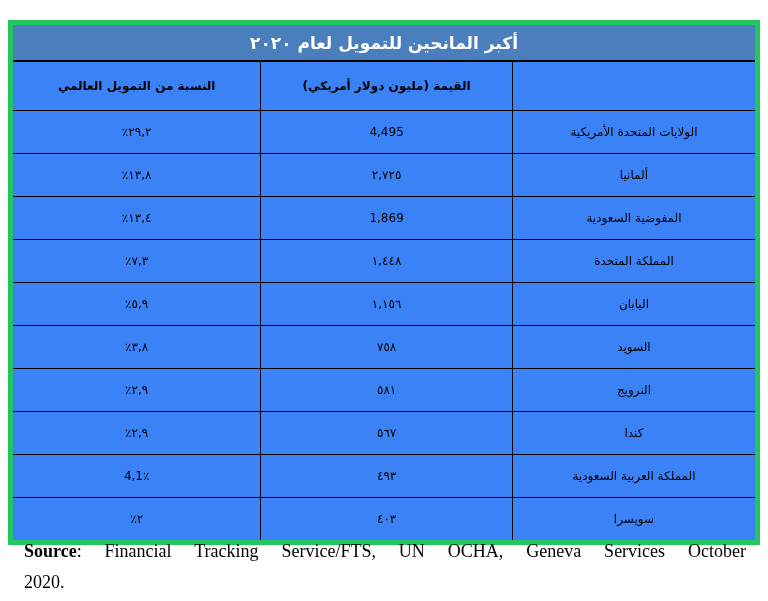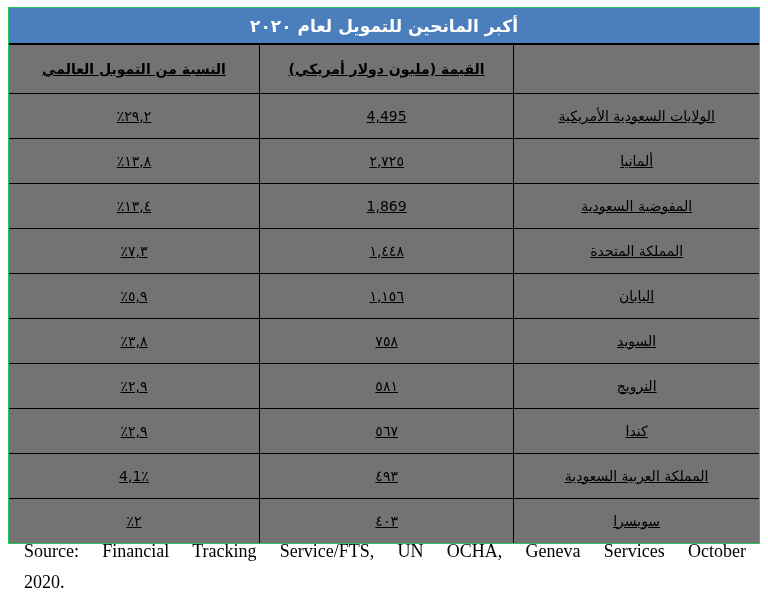--- a/index.html
+++ b/index.html
@@ -4,24 +4,24 @@
 <style>
   * { box-sizing: border-box; margin: 0; padding: 0; }
   html, body {
     width: 768px; height: 601px;
     background: #ffffff;
     font-family: "DejaVu Sans", sans-serif;
     overflow: hidden;
   }
   .table-frame {
     position: absolute;
-    left: 8px; top: 7px;
+    left: 8px; top: 20px;
     width: 752px;
-    border: 1px solid #22c55e;
-    background: #737373;
+    border: 5px solid #22c55e;
+    background: #3b82f6;
   }
   .title-bar {
     height: 37px;
     background: #4a7ebc;
     border-bottom: 2px solid #000000;
     display: flex;
     align-items: center;
     justify-content: center;
   }
   .title-bar .title-text {
@@ -35,22 +35,21 @@
     border-collapse: collapse;
     table-layout: fixed;
     direction: rtl;
   }
   table.donors th, table.donors td {
     border: 1.5px solid #000000;
     text-align: center;
     vertical-align: middle;
     padding: 14px 6px;
     color: #000000;
-    font-size: 14px;
-    text-decoration: underline;
+    font-size: 12px;
   }
   
   table.donors tr > *:first-child { border-right: none; }
   table.donors tr > *:last-child  { border-left: none; }
   table.donors thead th { border-top: none; }
   table.donors tbody tr:last-child > td { border-bottom: none; }
 
   table.donors thead th {
     height: 48px;
     font-weight: 700;
@@ -62,21 +61,21 @@
     left: 24px; top: 536px;
     width: 722px;
     font-family: "Liberation Serif", serif;
     font-size: 18px;
     line-height: 31px;
     color: #000000;
     text-align: justify;
     text-align-last: justify;
     direction: ltr;
   }
-  .source-note .source-label { font-weight: 400; }
+  .source-note .source-label { font-weight: 700; }
 </style>
 </head>
 <body>
 
 <div class="table-frame">
   <div class="title-bar">
     <span class="title-text">أكبر المانحين للتمويل لعام ٢٠٢٠</span>
   </div>
   <table class="donors">
     <colgroup>
@@ -86,21 +85,21 @@
     </colgroup>
     <thead>
       <tr>
         <th></th>
         <th>القيمة (مليون دولار أمريكي)</th>
         <th>النسبة من التمويل العالمي</th>
       </tr>
     </thead>
     <tbody>
       <tr>
-        <td>الولايات السعودية الأمريكية</td>
+        <td>الولايات المتحدة الأمريكية</td>
         <td>4,495</td>
         <td>٢٩,٢٪</td>
       </tr>
       <tr>
         <td>ألمانيا</td>
         <td>٢,٧٢٥</td>
         <td>١٣,٨٪</td>
       </tr>
       <tr>
         <td>المفوضية السعودية</td>

